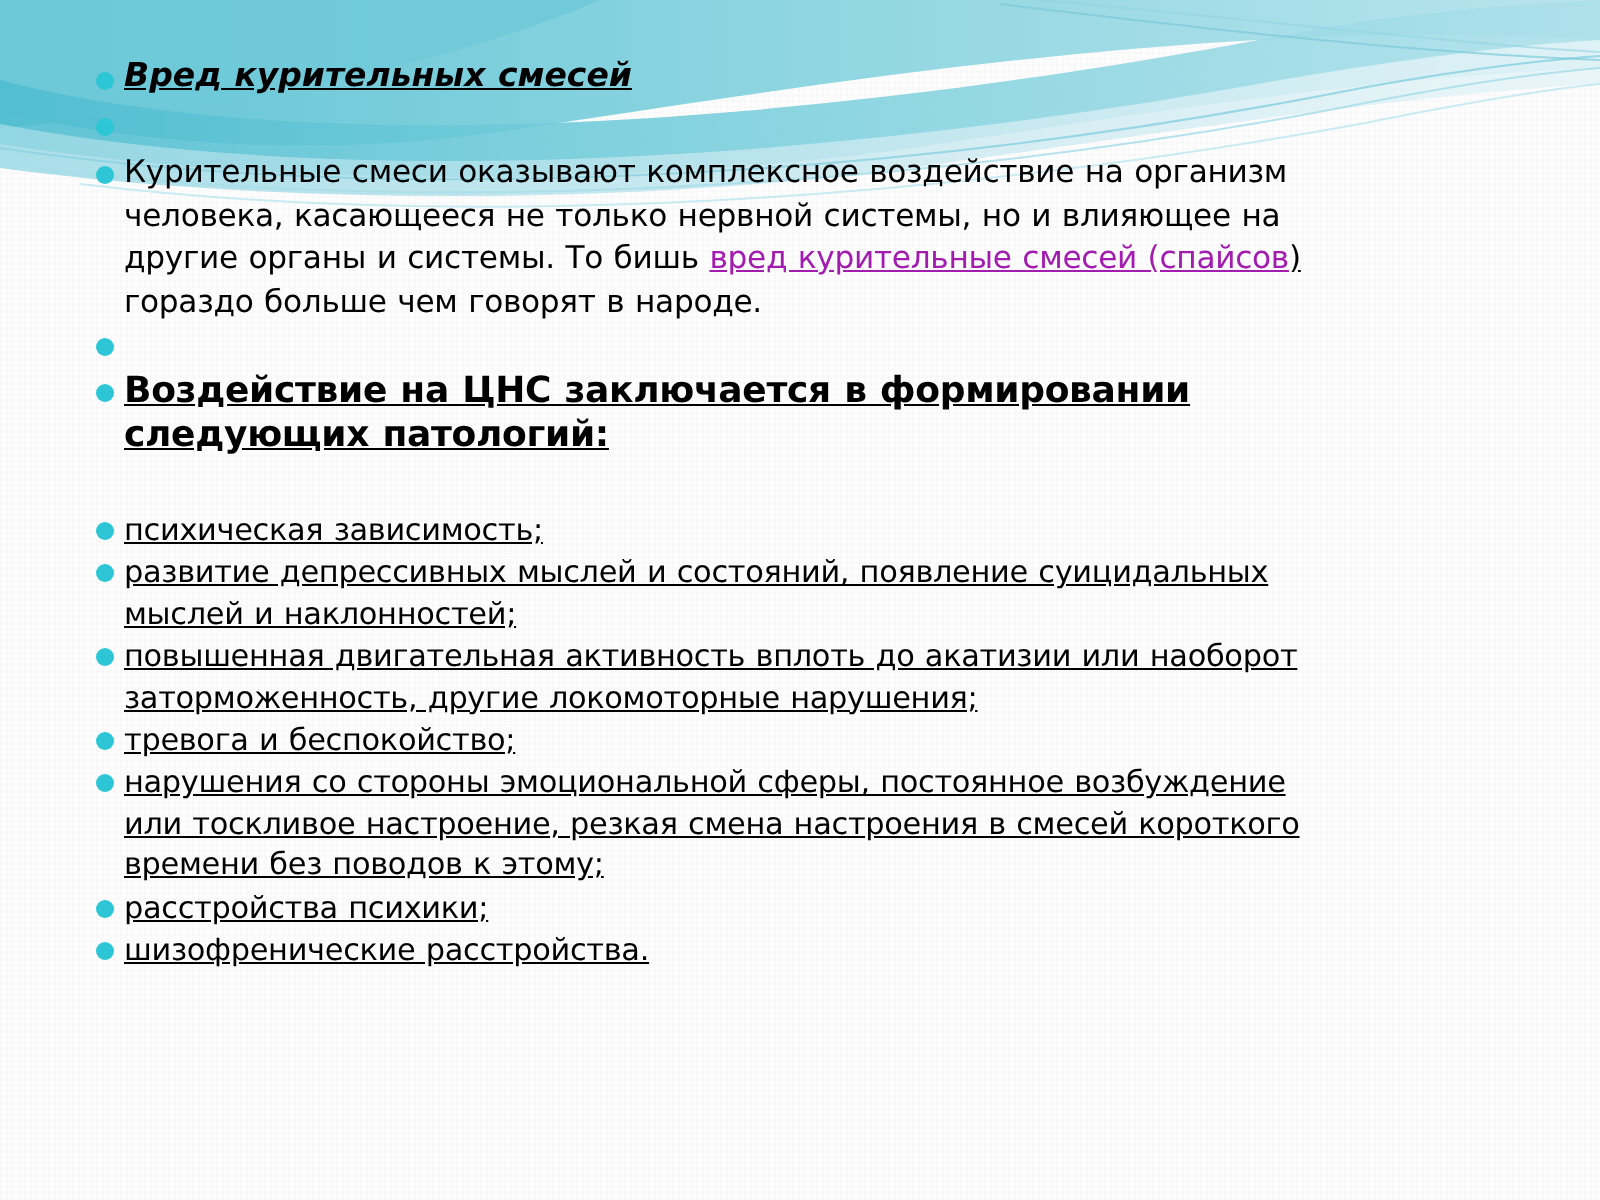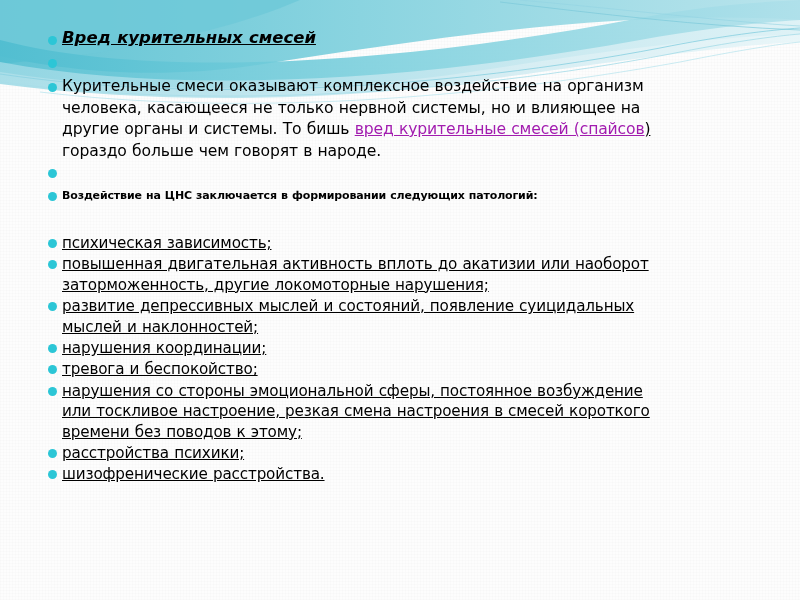--- a/index.html
+++ b/index.html
@@ -96,22 +96,23 @@
     font-weight:normal;
   }
   .paren-tail {
     color:#000000;
     text-decoration:underline;
   }
 
   
   .row-heading { margin-top:1px; }
   .heading-text {
-    font-size:11px;
+    font-size:18px;
     font-weight:bold;
+    text-decoration:underline;
     line-height:22px;
   }
 
   
   .symptoms { margin-top:26px;text-decoration:underline; }
   .symptoms .row { margin-bottom:1px; }
   .symptoms .text {
     font-size:15.2px;
     line-height:20.4px;
   }
@@ -189,32 +190,28 @@
 
     <div class="symptoms">
 
       <div class="row">
         <span class="bullet"></span>
         <div class="text">психическая зависимость;</div>
       </div>
 
       <div class="row">
         <span class="bullet"></span>
+        <div class="text">развитие депрессивных мыслей и состояний, появление суицидальных мыслей и наклонностей;</div>
+      </div>
+
+      <div class="row">
+        <span class="bullet"></span>
         <div class="text">повышенная двигательная активность вплоть до акатизии или наоборот заторможенность, другие локомоторные нарушения;</div>
       </div>
 
-      <div class="row">
-        <span class="bullet"></span>
-        <div class="text">развитие депрессивных мыслей и состояний, появление суицидальных мыслей и наклонностей;</div>
-      </div>
-
-      <div class="row">
-        <span class="bullet"></span>
-        <div class="text">нарушения координации;</div>
-      </div>
 
       <div class="row">
         <span class="bullet"></span>
         <div class="text">тревога и беспокойство;</div>
       </div>
 
 
       <div class="row">
         <span class="bullet"></span>
         <div class="text">нарушения со стороны эмоциональной сферы, постоянное возбуждение или тоскливое настроение, резкая смена настроения в смесей короткого времени без поводов к этому;</div>

